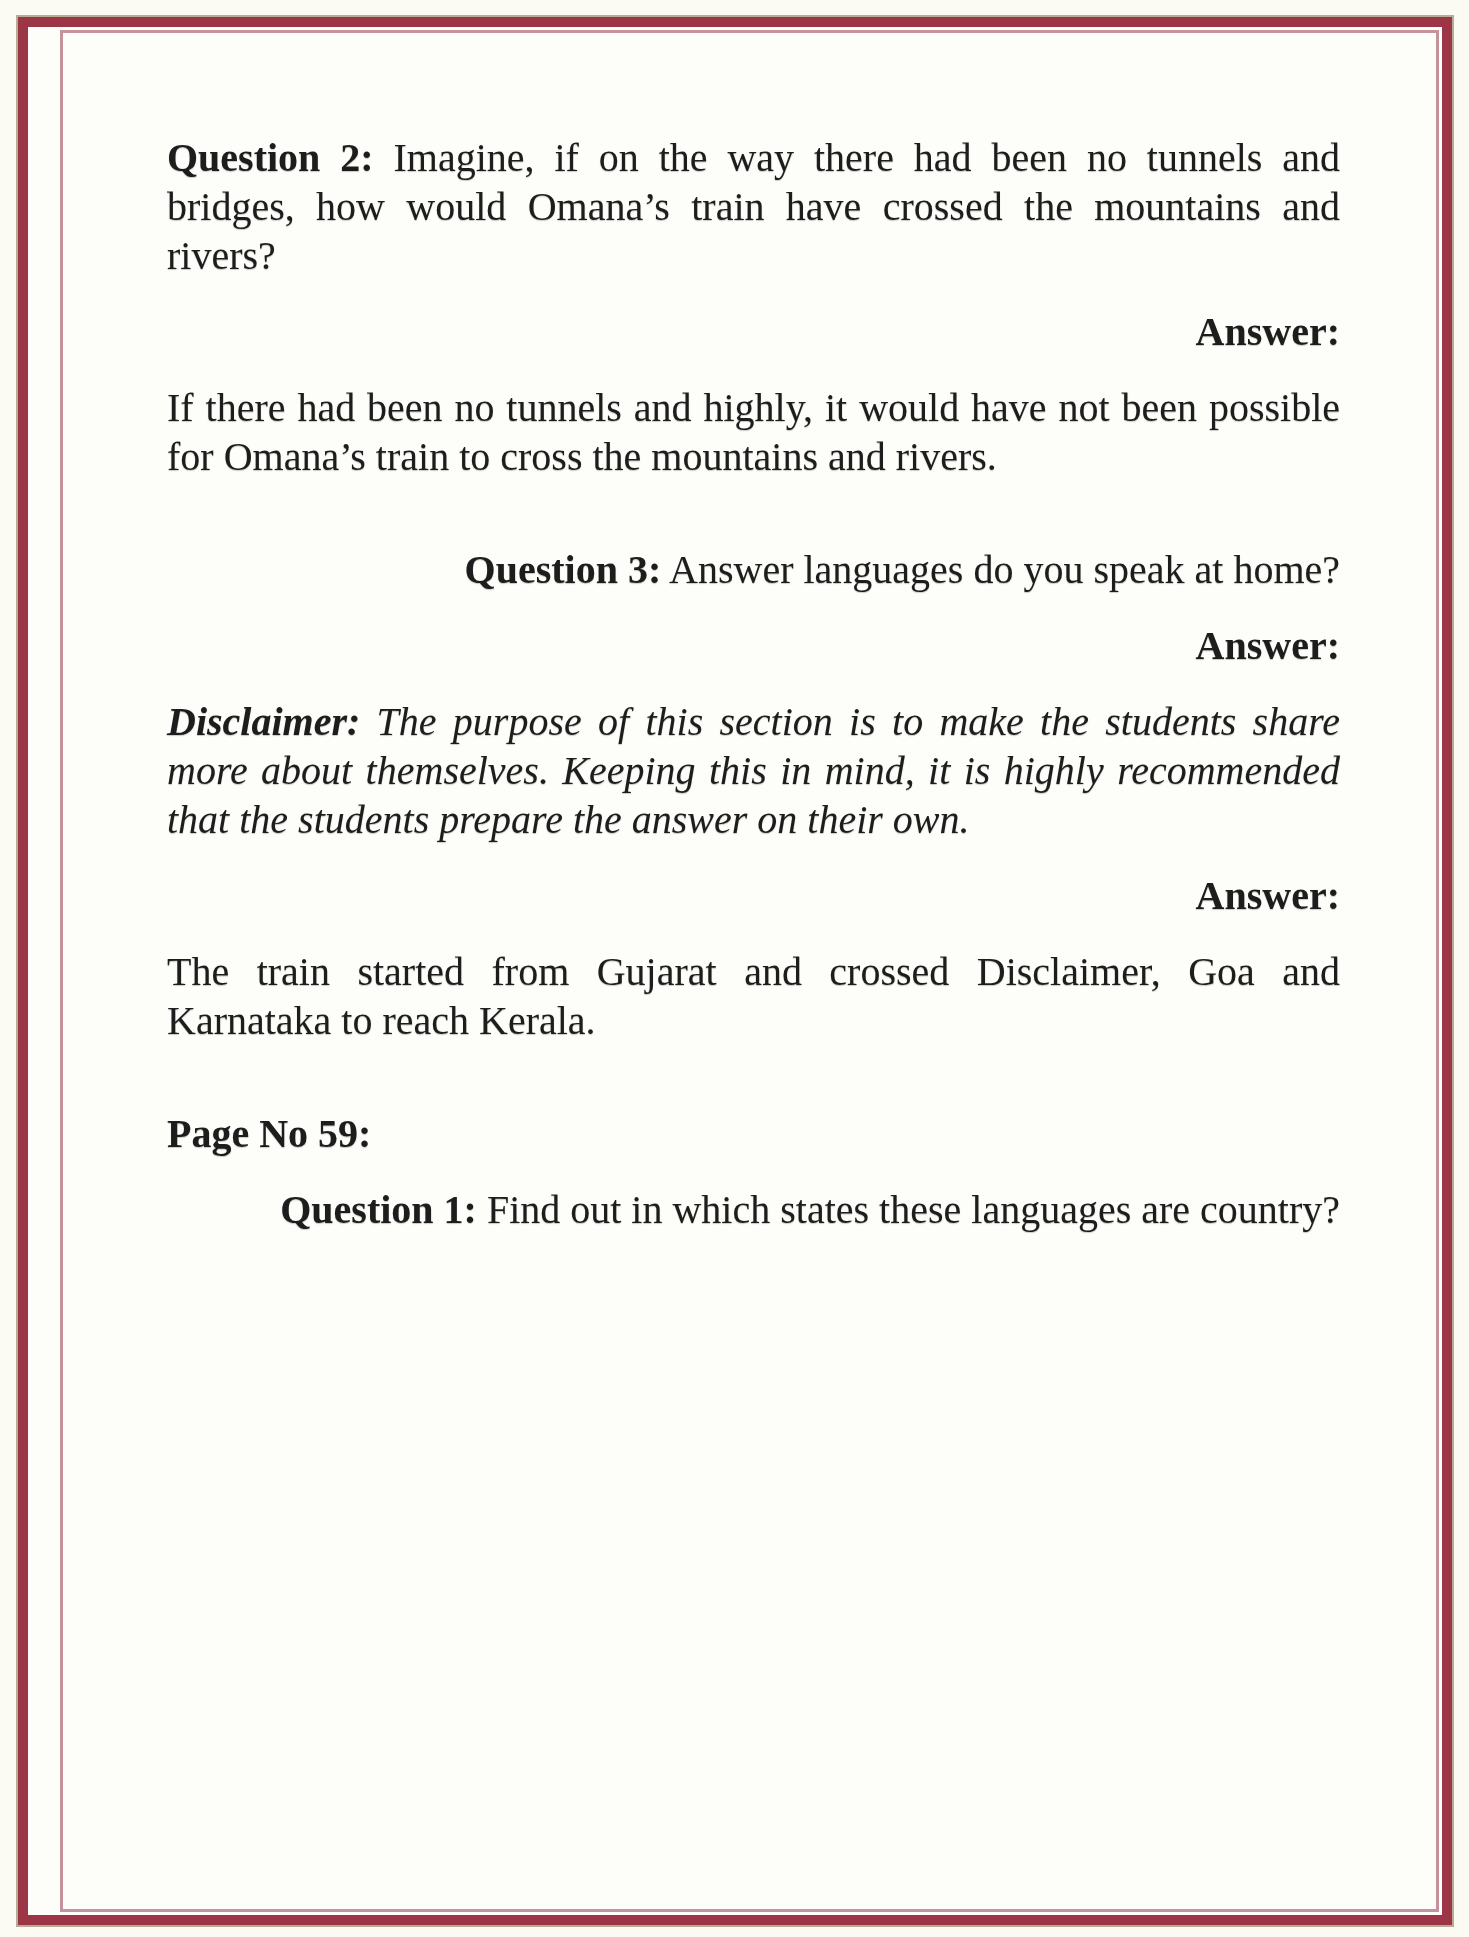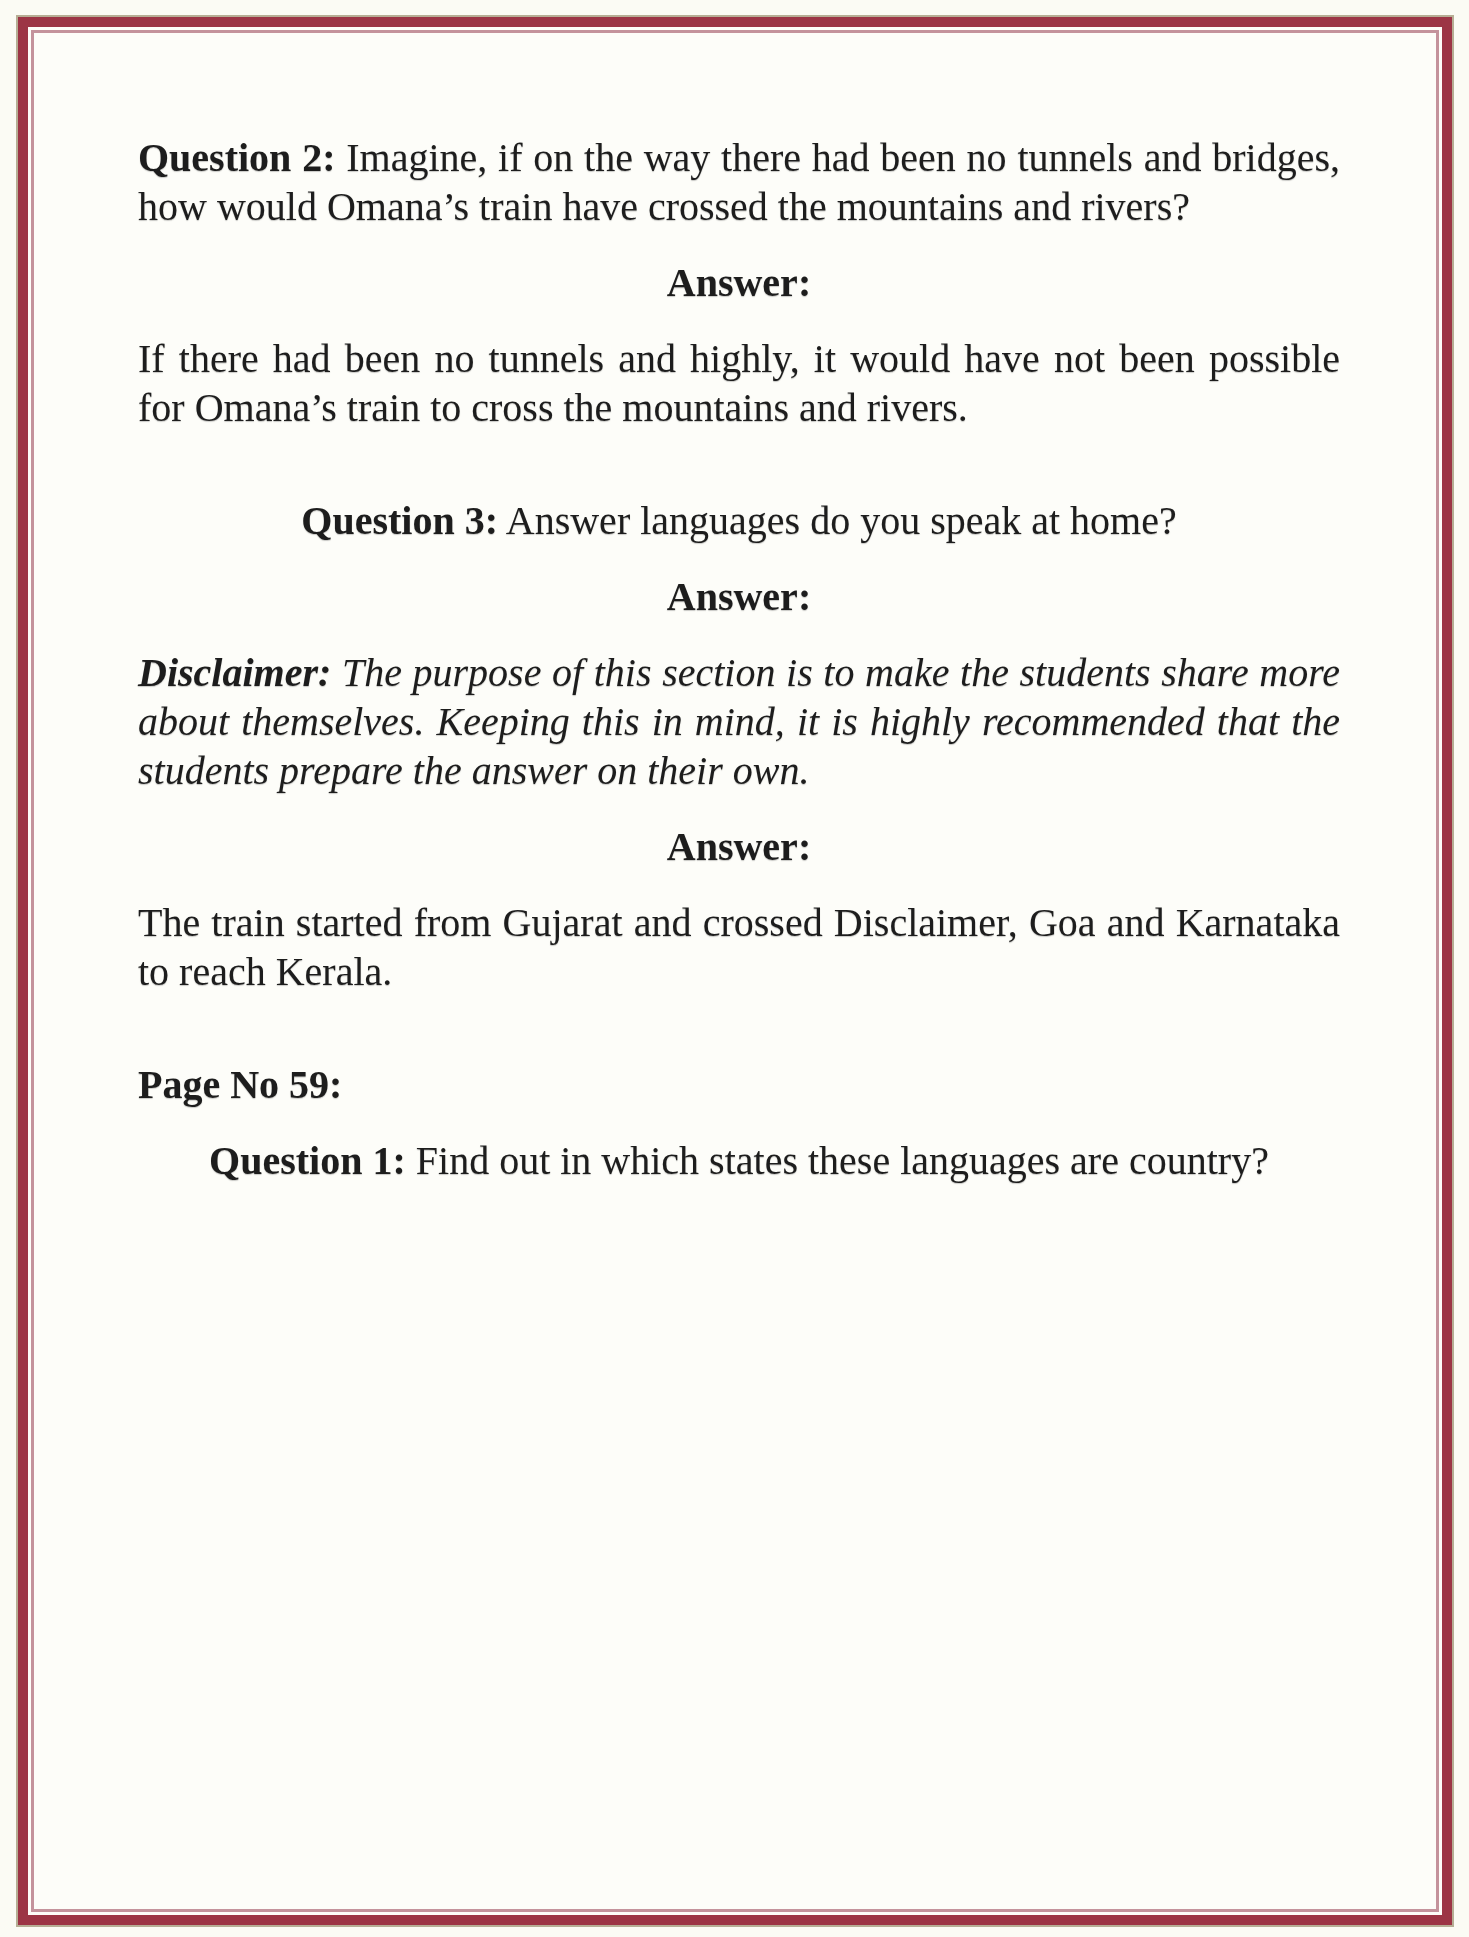--- a/index.html
+++ b/index.html
@@ -43,42 +43,42 @@
     box-sizing: border-box;
   }
   .content p {
     margin: 0 0 27px 0;
     font-size: 40px;
     line-height: 49px;
     text-align: justify;
     text-shadow: 0 1px 1px rgba(40, 40, 40, 0.25); 
   }
   .content p.plain {
-    text-align: center;
+    text-align: right;
   }
   .section {
     margin-top: 64px !important; 
   }
   .b {
     font-weight: bold;
   }
   .disclaimer-para {
     font-style: italic;
   }
   .page-heading {
     text-align: center;
     font-weight: bold;
   }
 </style>
 </head>
 <body style="background: rgb(251, 251, 244);">
 
 <div class="page">
   <div class="outer-frame" style="border-color: rgb(156, 53, 69);">
-    <div class="inner-frame" style="border-color: rgb(196, 147, 156);">
+    <div class="inner-frame" style="border-color: rgb(196, 147, 156); margin-left: 29px;">
       <div class="content">
 
         <p>
           <span class="b">Question 2:</span>
           <span>Imagine, if on the way there had been no tunnels and bridges, how would Omana’s train have crossed the mountains and rivers?</span>
         </p>
 
         <p class="plain">
           <span class="b">Answer:</span>
         </p>

